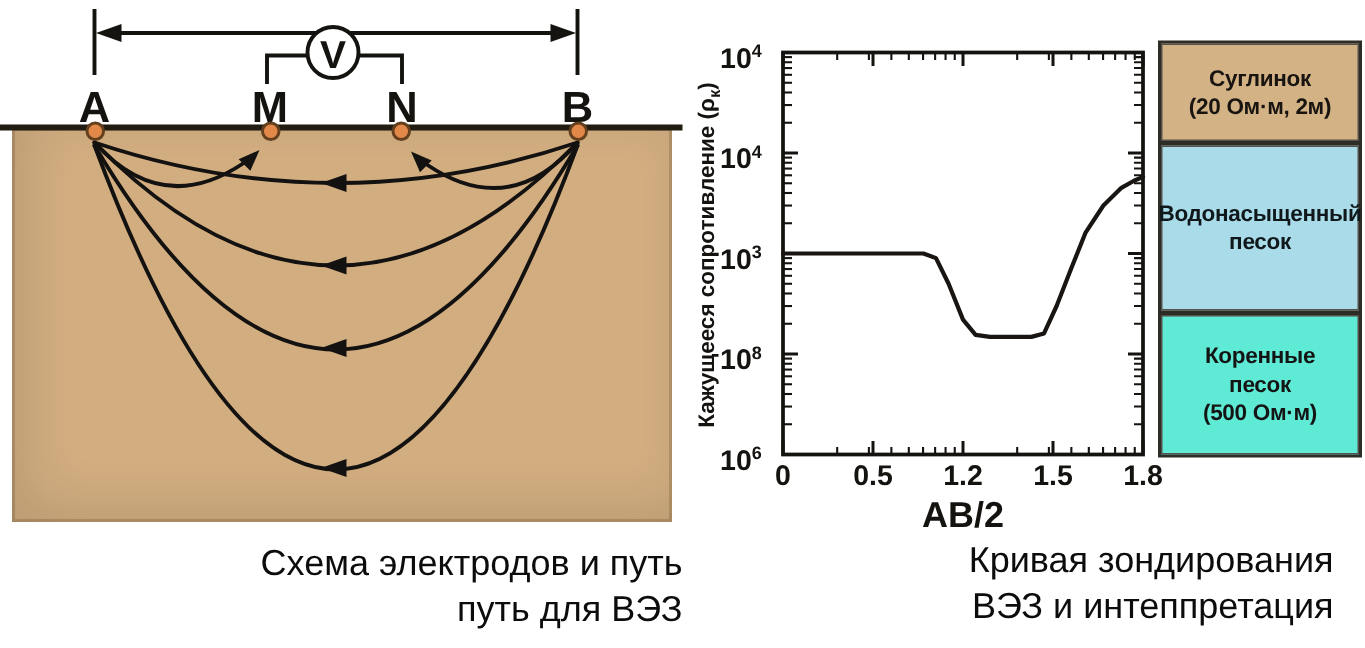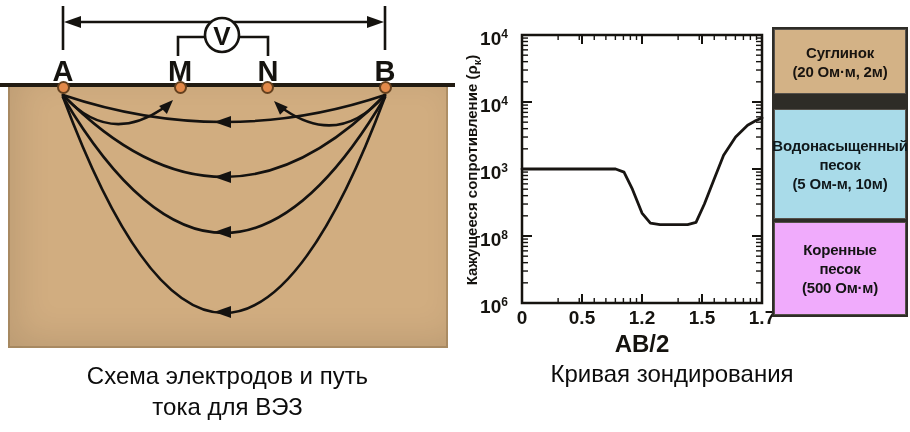--- a/index.html
+++ b/index.html
@@ -6,21 +6,21 @@
   body{width:910px;height:432px;position:relative;background:#fff;
        font-family:"Liberation Sans", sans-serif;color:#111;overflow:hidden;}
 
   
   #apparatus-svg{position:absolute;left:0;top:0;}
   #ground-block{position:absolute;left:8px;top:85px;width:440px;height:263px;
     box-shadow:inset 0 0 0 2px rgba(110,85,50,.30), inset 10px -10px 34px rgba(0,0,0,.10);}
   #surface-line{position:absolute;left:0;top:83px;width:455px;height:4px;background:#211b12;}
   .electrode-dot{position:absolute;width:13px;height:13px;border-radius:50%;
     box-sizing:border-box;border:2px solid #64401e;top:81px;}
-  .caption{position:absolute;text-align:center;font-size:24px;line-height:31px;color:#0c0c0c;}
+  .caption{position:absolute;text-align:right;font-size:24px;line-height:31px;color:#0c0c0c;}
   #left-caption{left:0;top:360px;width:455px;}
   .caption span{display:block;}
 
   
   #chart-panel{position:absolute;left:455px;top:0;width:455px;height:432px;}
   #plot-svg{position:absolute;left:0;top:0;}
   .ytick{position:absolute;left:16px;width:46px;text-align:center;
     font-size:19px;font-weight:bold;color:#15130f;line-height:22px;}
   .ytick sup{font-size:12px;}
   .xtick{position:absolute;top:307px;width:44px;text-align:center;
@@ -87,21 +87,21 @@
 
   <div id="surface-line" style="background: rgb(33, 27, 18);"></div>
 
   <div class="electrode-dot" style="left: 57px; background: rgb(226, 137, 74);"></div>
   <div class="electrode-dot" style="left: 174px; background: rgb(226, 137, 74);"></div>
   <div class="electrode-dot" style="left: 261px; background: rgb(226, 137, 74);"></div>
   <div class="electrode-dot" style="left: 379px; background: rgb(226, 137, 74);"></div>
 
   <div class="caption" id="left-caption">
     <span>Схема электродов и путь</span>
-    <span>тока для ВЭЗ</span>
+    <span>путь для ВЭЗ</span>
   </div>
 </div>
 
 <div id="chart-panel">
   <svg id="plot-svg" width="340" height="350" viewBox="0 0 340 350">
       <rect x="67" y="35" width="240" height="268" fill="none" stroke="#15130f" stroke-width="2.5"></rect>
       <line x1="67" y1="35" x2="77" y2="35" stroke="#15130f" stroke-width="2"></line>
       <line x1="297" y1="35" x2="307" y2="35" stroke="#15130f" stroke-width="2"></line>
       <line x1="67" y1="102" x2="77" y2="102" stroke="#15130f" stroke-width="2"></line>
       <line x1="297" y1="102" x2="307" y2="102" stroke="#15130f" stroke-width="2"></line>
@@ -229,38 +229,38 @@
       <span class="ytick" style="top: 90px;">10<sup>4</sup></span>
       <span class="ytick" style="top: 157px;">10<sup>3</sup></span>
       <span class="ytick" style="top: 224px;">10<sup>8</sup></span>
       <span class="ytick" style="top: 291px;">10<sup>6</sup></span>
     </div>
   <div id="x-tick-labels">
       <span class="xtick" style="left: 45px;">0</span>
       <span class="xtick" style="left: 105px;">0.5</span>
       <span class="xtick" style="left: 165px;">1.2</span>
       <span class="xtick" style="left: 225px;">1.5</span>
-      <span class="xtick" style="left: 285px;">1.7</span>
+      <span class="xtick" style="left: 285px;">1.8</span>
     </div>
 
   <div id="x-axis-title">АВ/2</div>
 
   <div class="caption" id="right-caption">
     <span>Кривая зондирования</span>
+    <span>ВЭЗ и интеппретация</span>
   </div>
 </div>
 
 <div id="legend-column">
     <div class="legend-box" style="height: 65px; background: rgb(211, 178, 134); color: rgb(24, 20, 16);">
       <div>Суглинок</div>
       <div>(20 Ом·м, 2м)</div>
     </div>
-    <div class="legend-box" style="height: 110px; background: rgb(169, 219, 233); color: rgb(16, 24, 27); margin-top: 12px;">
+    <div class="legend-box" style="height: 110px; background: rgb(169, 219, 233); color: rgb(16, 24, 27);">
       <div>Водонасыщенный</div>
       <div>песок</div>
-      <div>(5 Ом-м, 10м)</div>
-    </div>
-    <div class="legend-box" style="height: 93px; background: #f0abfc; color: rgb(20, 20, 20);">
+    </div>
+    <div class="legend-box" style="height: 93px; background: #5eead4; color: rgb(20, 20, 20);">
       <div>Коренные</div>
       <div>песок</div>
       <div>(500 Ом·м)</div>
     </div>
   </div>
 
 </body></html>

